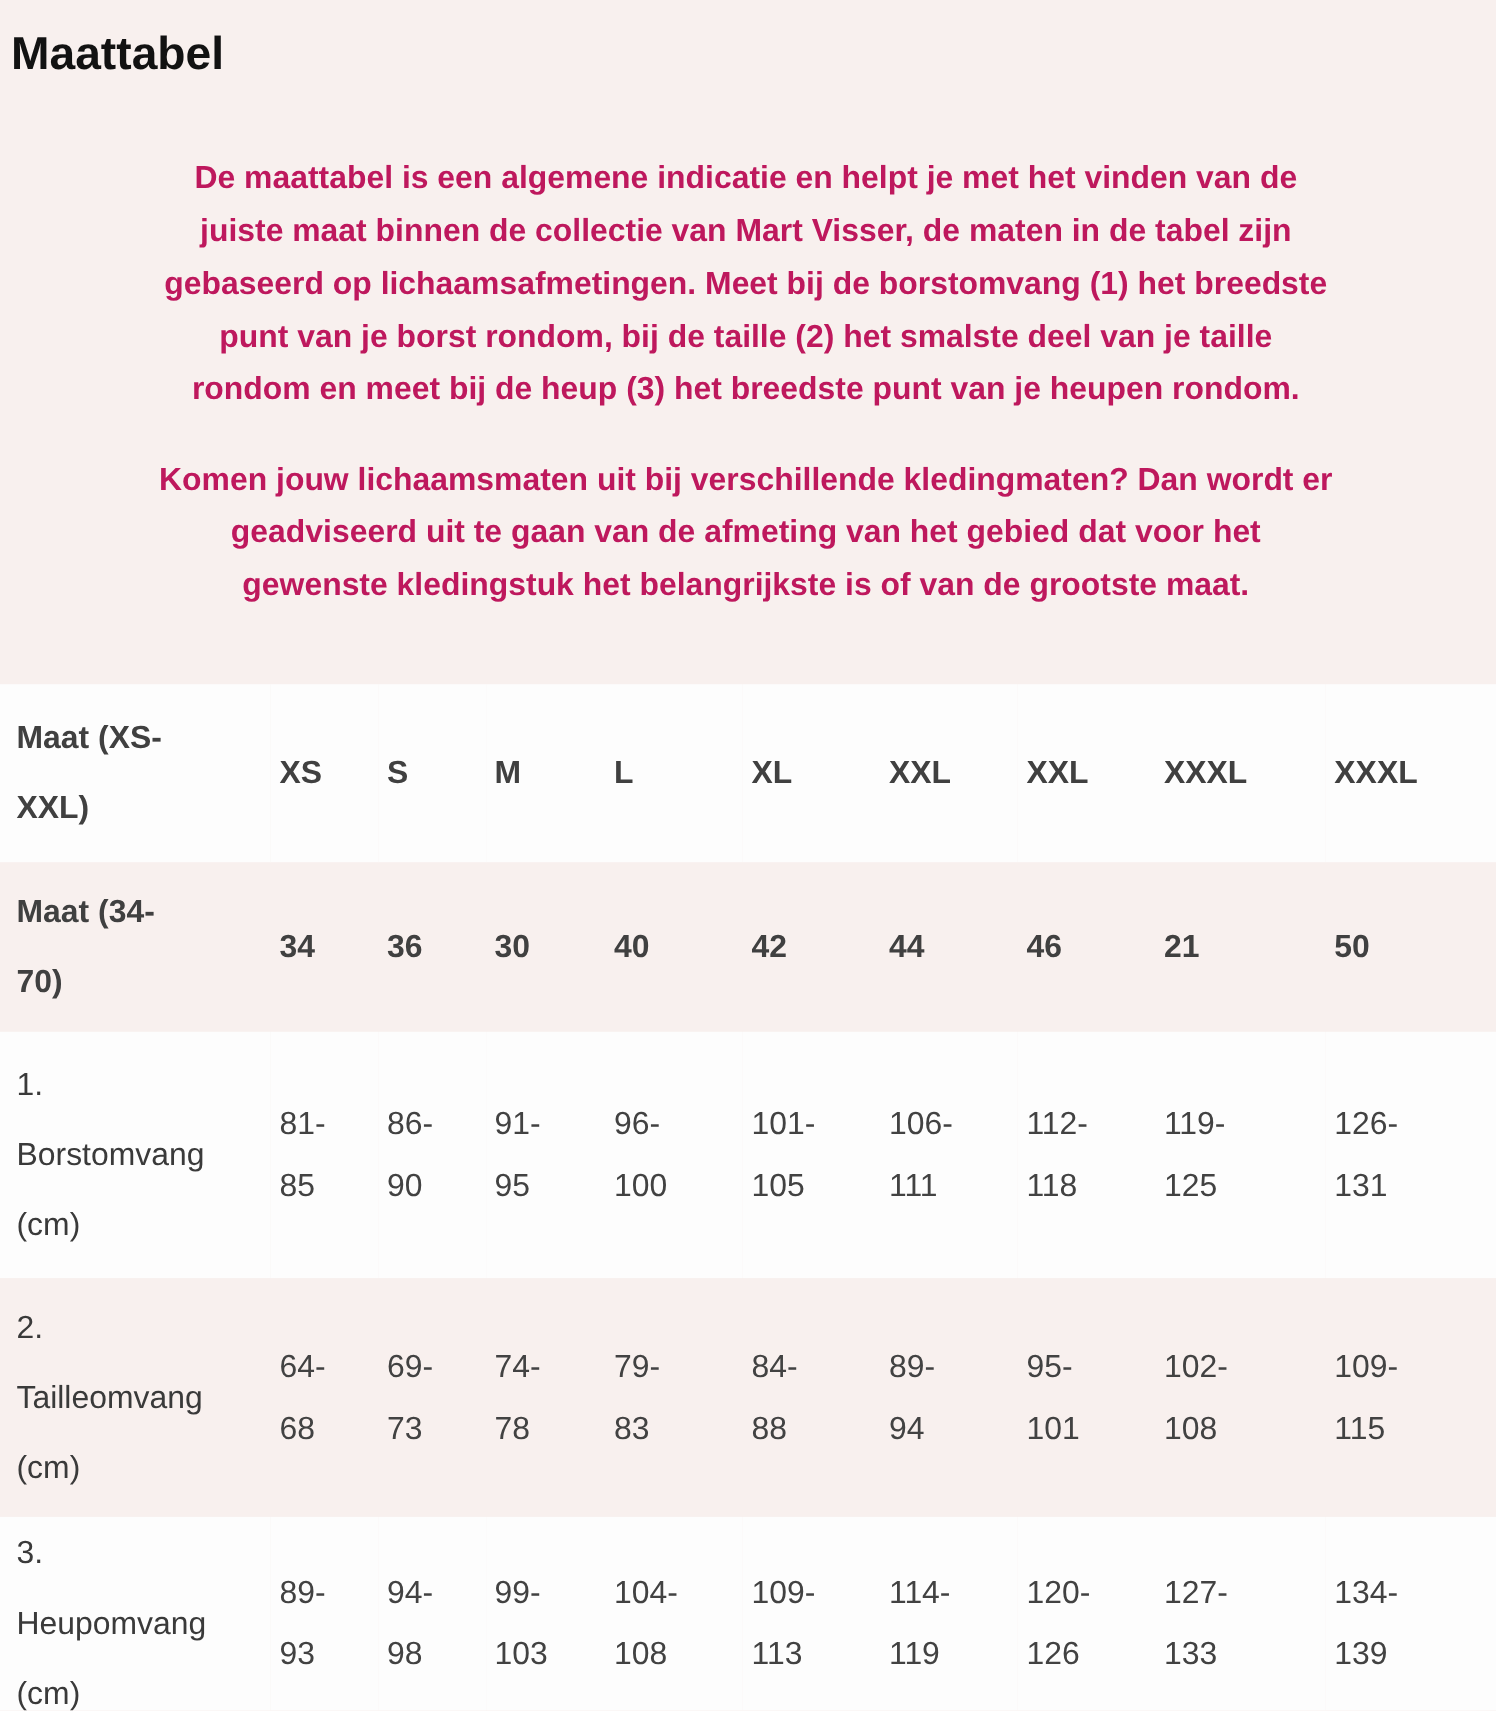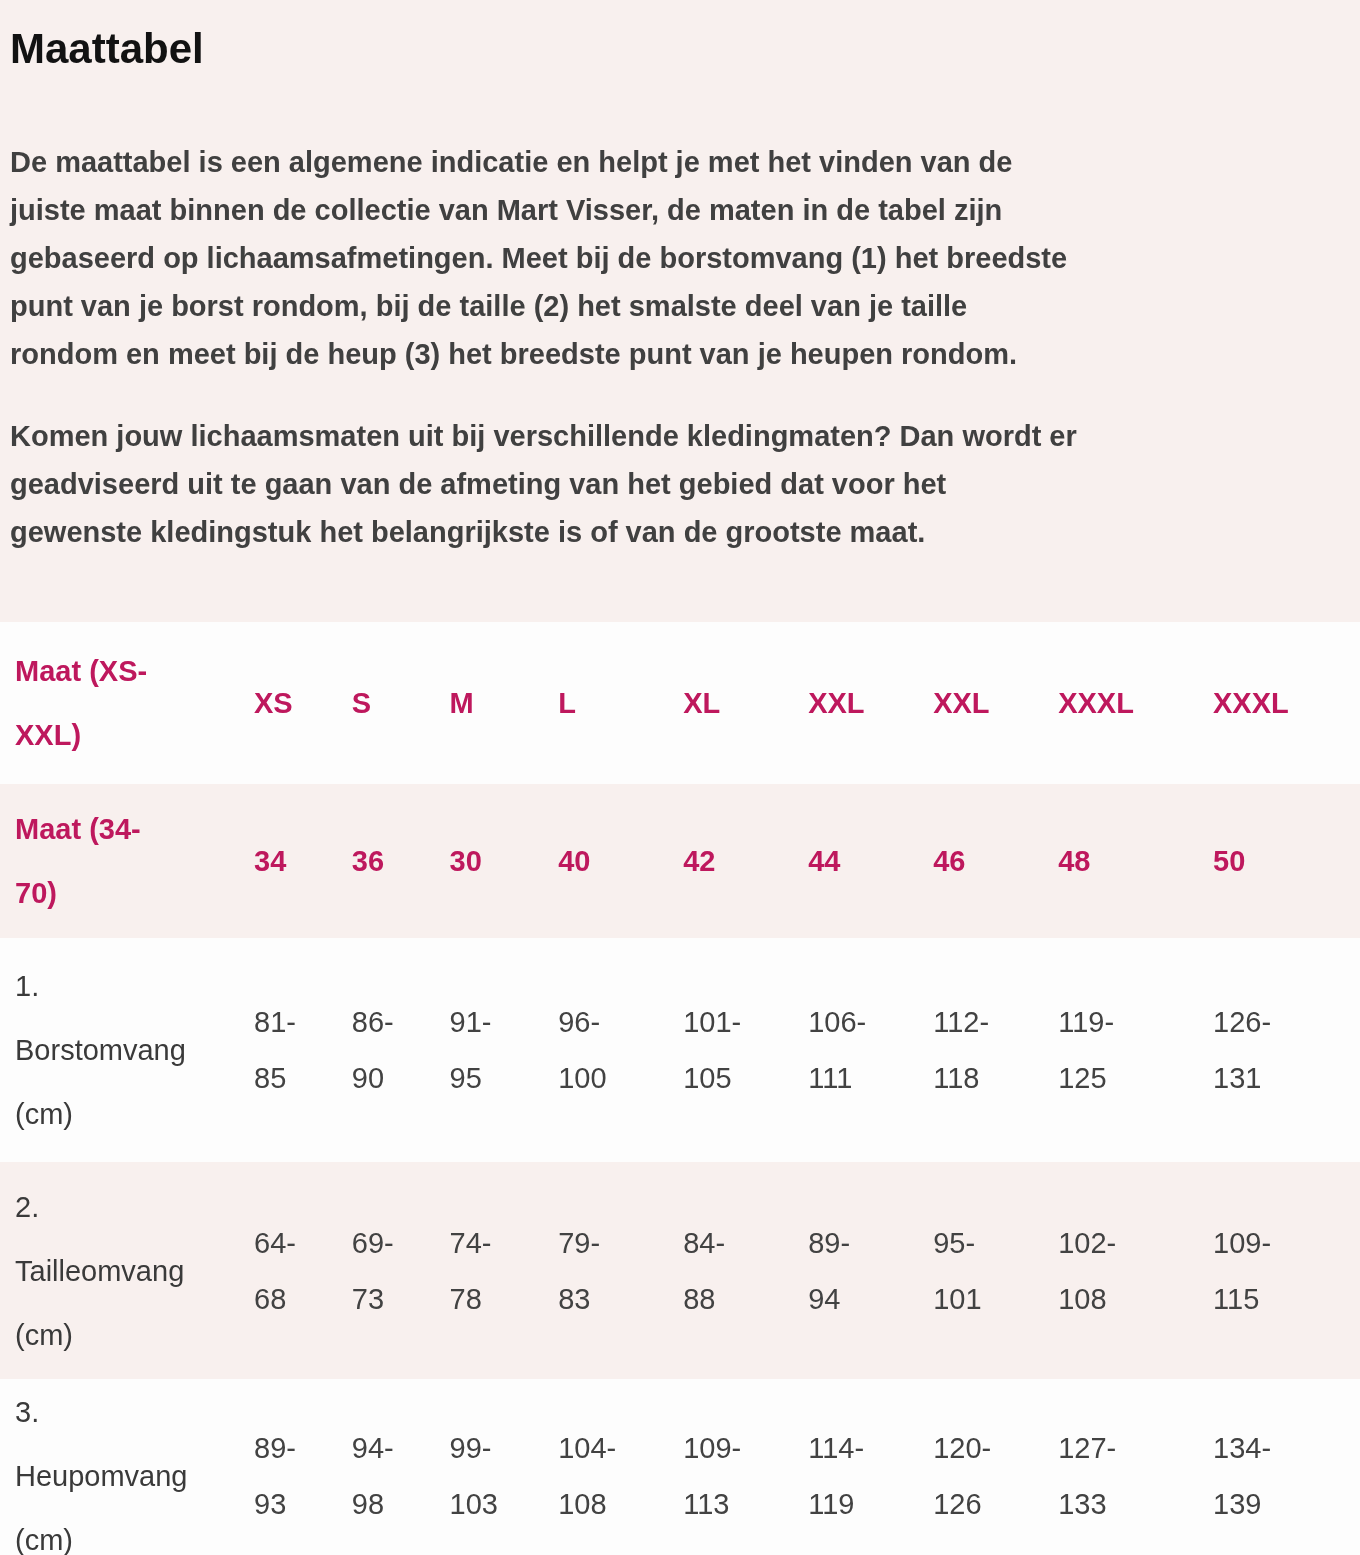--- a/index.html
+++ b/index.html
@@ -22,22 +22,23 @@
     font-size: 42px;
     font-weight: bold;
     line-height: 50px;
     color: #121212;
   }
   .para {
     margin: 0;
     font-size: 29px;
     font-weight: bold;
     line-height: 48px;
-    color: #404040;
+    color: #be185d;
     white-space: pre-line;
+    text-align: center;
   }
   .para.first { margin-top: 64px; }
   .para.second { margin-top: 34px; }
 
   table.size-table {
     width: 1360px;
     margin-top: 66px;
     border-collapse: collapse;
     table-layout: auto;
   }
@@ -57,21 +58,21 @@
     color: #3a3a3a;
   }
   td.val {
     padding: 0 8px;
     line-height: 56px;
     color: #424242;
   }
   tr.hdr td.lbl,
   tr.hdr td.val {
     font-weight: bold;
-    color: #be185d;
+    color: #404040;
   }
   tr.r1 td { height: 160px; }
   tr.r2 td { height: 152px; }
   tr.r3 td { height: 222px; }
   tr.r4 td { height: 215px; }
   tr.r5 td { height: 182px; }
 </style>
 </head>
 <body>
 
@@ -105,21 +106,21 @@
     <tr class="band-pink hdr r2">
       <td class="lbl">Maat (34-
 70)</td>
       <td class="val">34</td>
       <td class="val">36</td>
       <td class="val">30</td>
       <td class="val">40</td>
       <td class="val">42</td>
       <td class="val">44</td>
       <td class="val">46</td>
-      <td class="val">48</td>
+      <td class="val">21</td>
       <td class="val">50</td>
     </tr>
     <tr class="band-white r3">
       <td class="lbl">1.
 Borstomvang
 (cm)</td>
       <td class="val">81-
 85</td>
       <td class="val">86-
 90</td>

